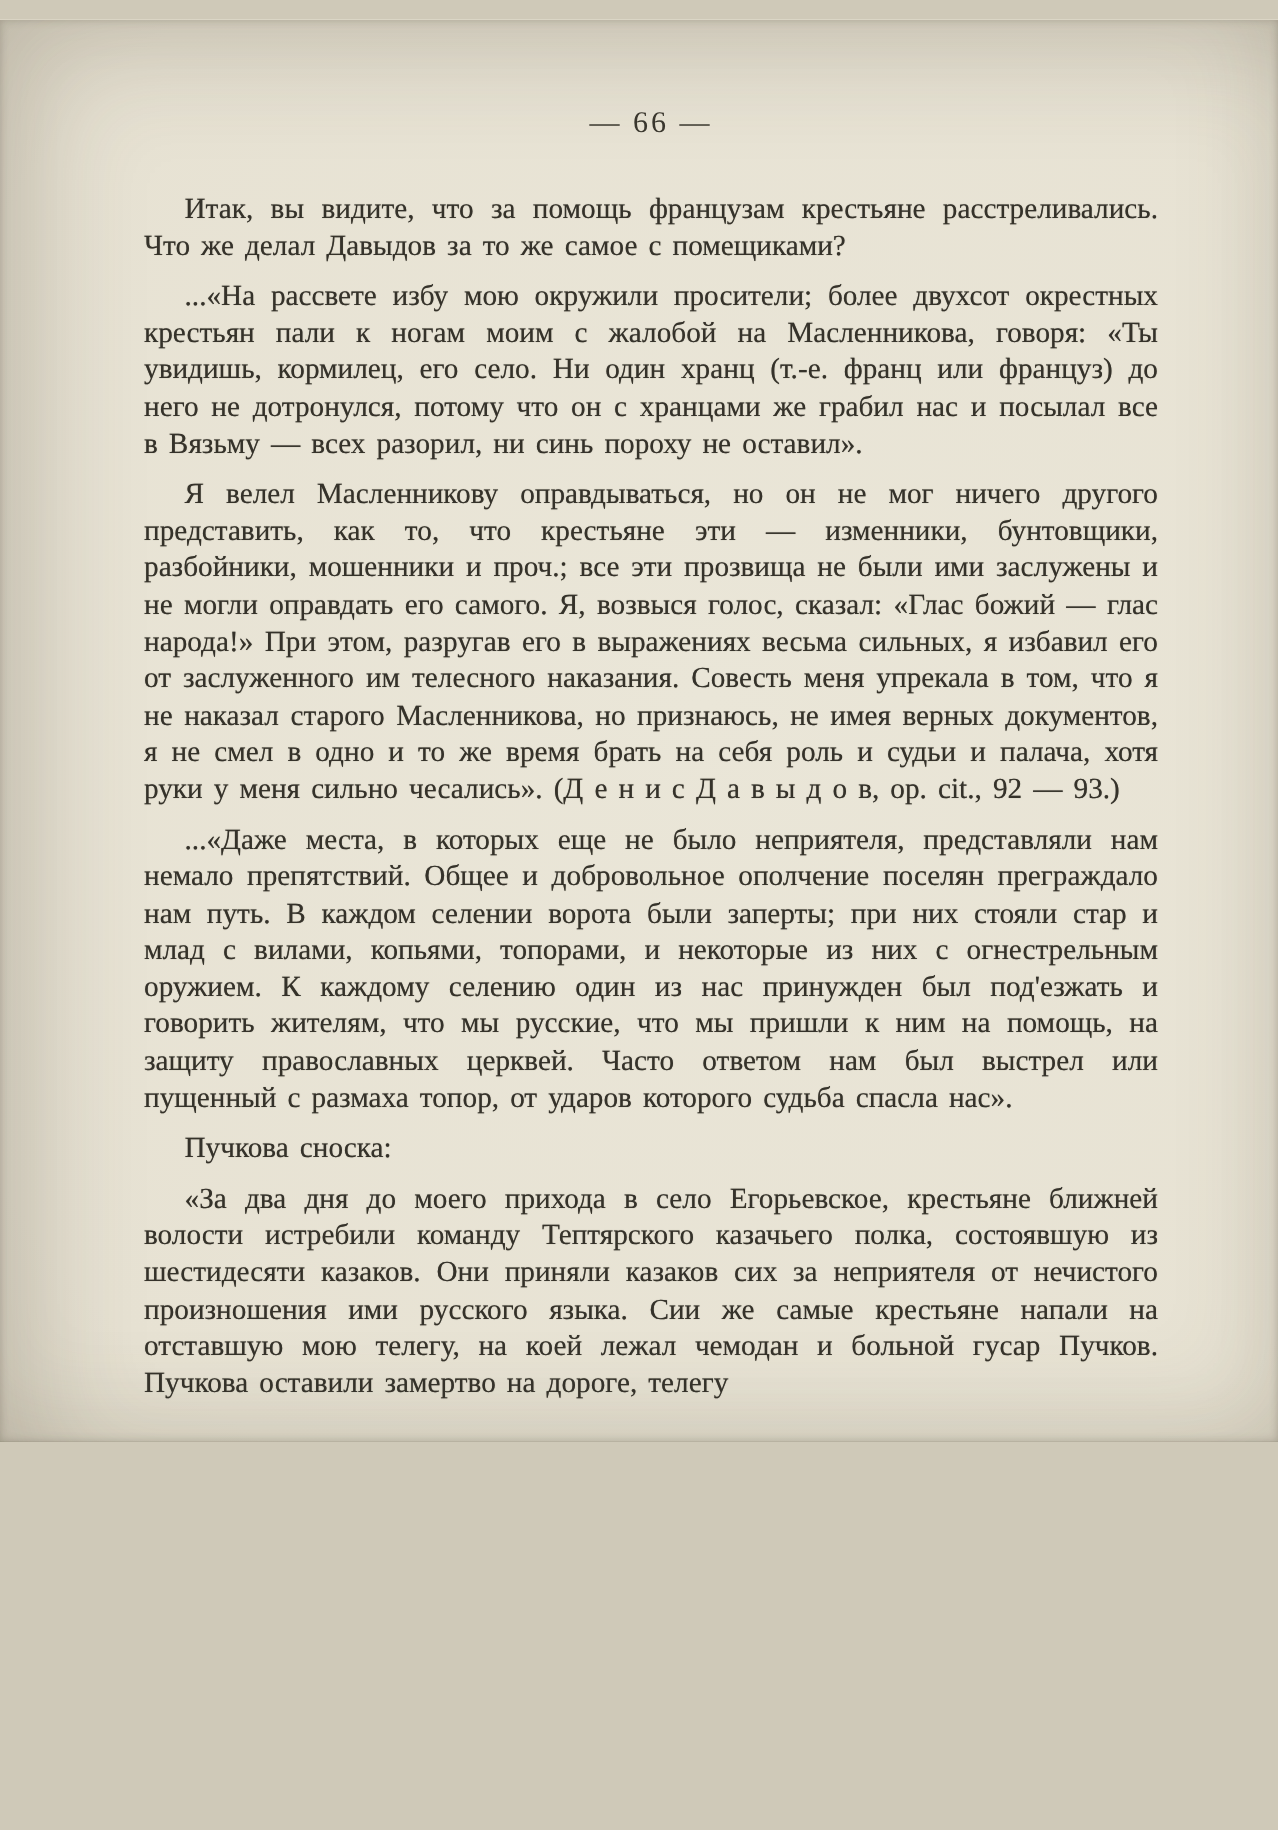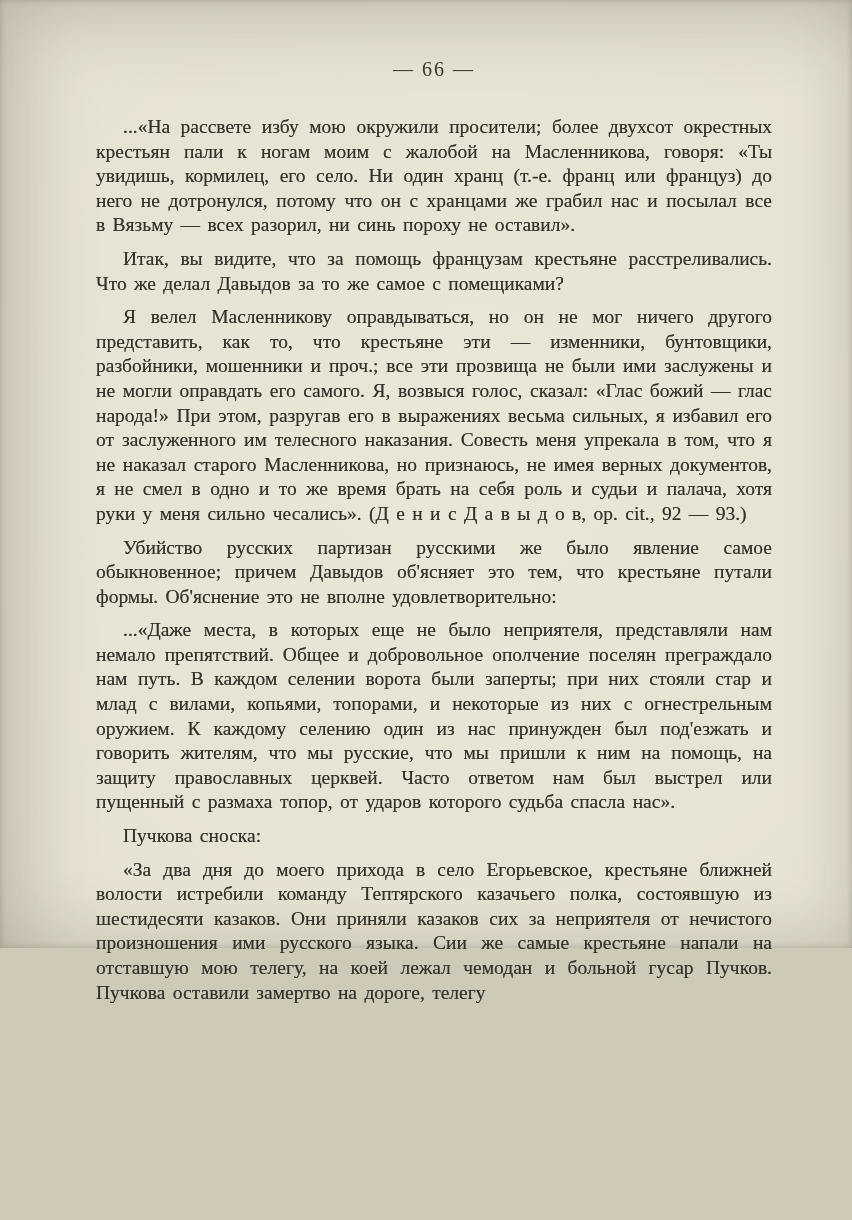--- a/index.html
+++ b/index.html
@@ -19,20 +19,21 @@
     height: 948px;
     box-sizing: border-box;
     background:
       radial-gradient(ellipse 120% 110% at 55% 48%, #eae6d8 0%, #e7e2d3 55%, #ddd7c6 85%, #cfc8b4 100%);
     box-shadow:
       inset 30px 25px 70px rgba(70, 60, 45, 0.18),
       inset -15px -20px 60px rgba(90, 80, 60, 0.12),
       inset 0 0 6px rgba(60, 50, 40, 0.25);
     padding: 58px 80px 0 96px;
     color: #35322a;
+    margin-top: 13px;
   }
   .page-number {
     text-align: center;
     font-size: 20px;
     letter-spacing: 2px;
     margin: 0 0 34px 0;
     color: #3a372e;
   }
   .text-block {
     text-align: justify;
@@ -45,21 +46,20 @@
     margin: 0 0 9px 0;
     text-indent: 27px;
   }
 </style>
 </head>
 <body>
 
 <div class="page">
   <div class="page-number">— 66 —</div>
   <div class="text-block">
+      <p class="para">Итак, вы видите, что за помощь французам крестьяне расстреливались. Что же делал Давыдов за то же самое с помещиками?</p>
       <p class="para">...«На рассвете избу мою окружили просители; более двухсот окрестных крестьян пали к ногам моим с жалобой на Масленникова, говоря: «Ты увидишь, кормилец, его село. Ни один хранц (т.-е. франц или француз) до него не дотронулся, потому что он с хранцами же грабил нас и посылал все в Вязьму — всех разорил, ни синь пороху не оставил».</p>
-      <p class="para">Итак, вы видите, что за помощь французам крестьяне расстреливались. Что же делал Давыдов за то же самое с помещиками?</p>
       <p class="para">Я велел Масленникову оправдываться, но он не мог ничего другого представить, как то, что крестьяне эти — изменники, бунтовщики, разбойники, мошенники и проч.; все эти прозвища не были ими заслужены и не могли оправдать его самого. Я, возвыся голос, сказал: «Глас божий — глас народа!» При этом, разругав его в выражениях весьма сильных, я избавил его от заслуженного им телесного наказания. Совесть меня упрекала в том, что я не наказал старого Масленникова, но признаюсь, не имея верных документов, я не смел в одно и то же время брать на себя роль и судьи и палача, хотя руки у меня сильно чесались». (Д е н и с  Д а в ы д о в, op. cit., 92 — 93.)</p>
-      <p class="para">Убийство русских партизан русскими же было явление самое обыкновенное; причем Давыдов об'ясняет это тем, что крестьяне путали формы. Об'яснение это не вполне удовлетворительно:</p>
       <p class="para">...«Даже места, в которых еще не было неприятеля, представляли нам немало препятствий. Общее и добровольное ополчение поселян преграждало нам путь. В каждом селении ворота были заперты; при них стояли стар и млад с вилами, копьями, топорами, и некоторые из них с огнестрельным оружием. К каждому селению один из нас принужден был под'езжать и говорить жителям, что мы русские, что мы пришли к ним на помощь, на защиту православных церквей. Часто ответом нам был выстрел или пущенный с размаха топор, от ударов которого судьба спасла нас».</p>
       <p class="para">Пучкова сноска:</p>
       <p class="para">«За два дня до моего прихода в село Егорьевское, крестьяне ближней волости истребили команду Тептярского казачьего полка, состоявшую из шестидесяти казаков. Они приняли казаков сих за неприятеля от нечистого произношения ими русского языка. Сии же самые крестьяне напали на отставшую мою телегу, на коей лежал чемодан и больной гусар Пучков. Пучкова оставили замертво на дороге, телегу</p>
     </div>
 </div>
 
 </body></html>

